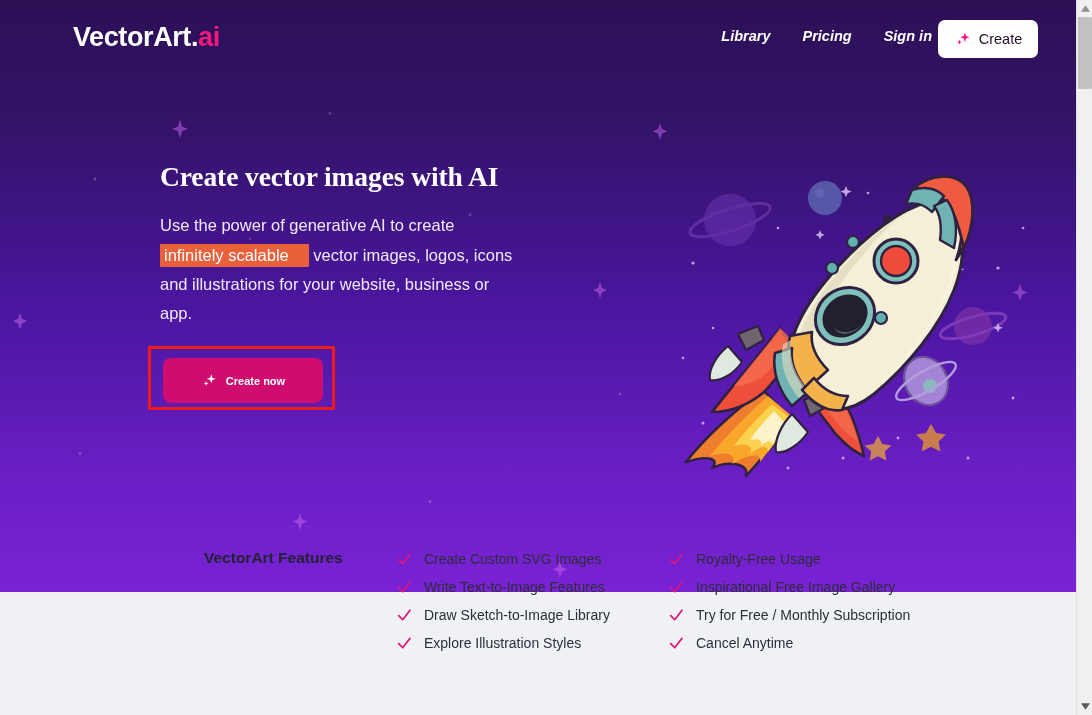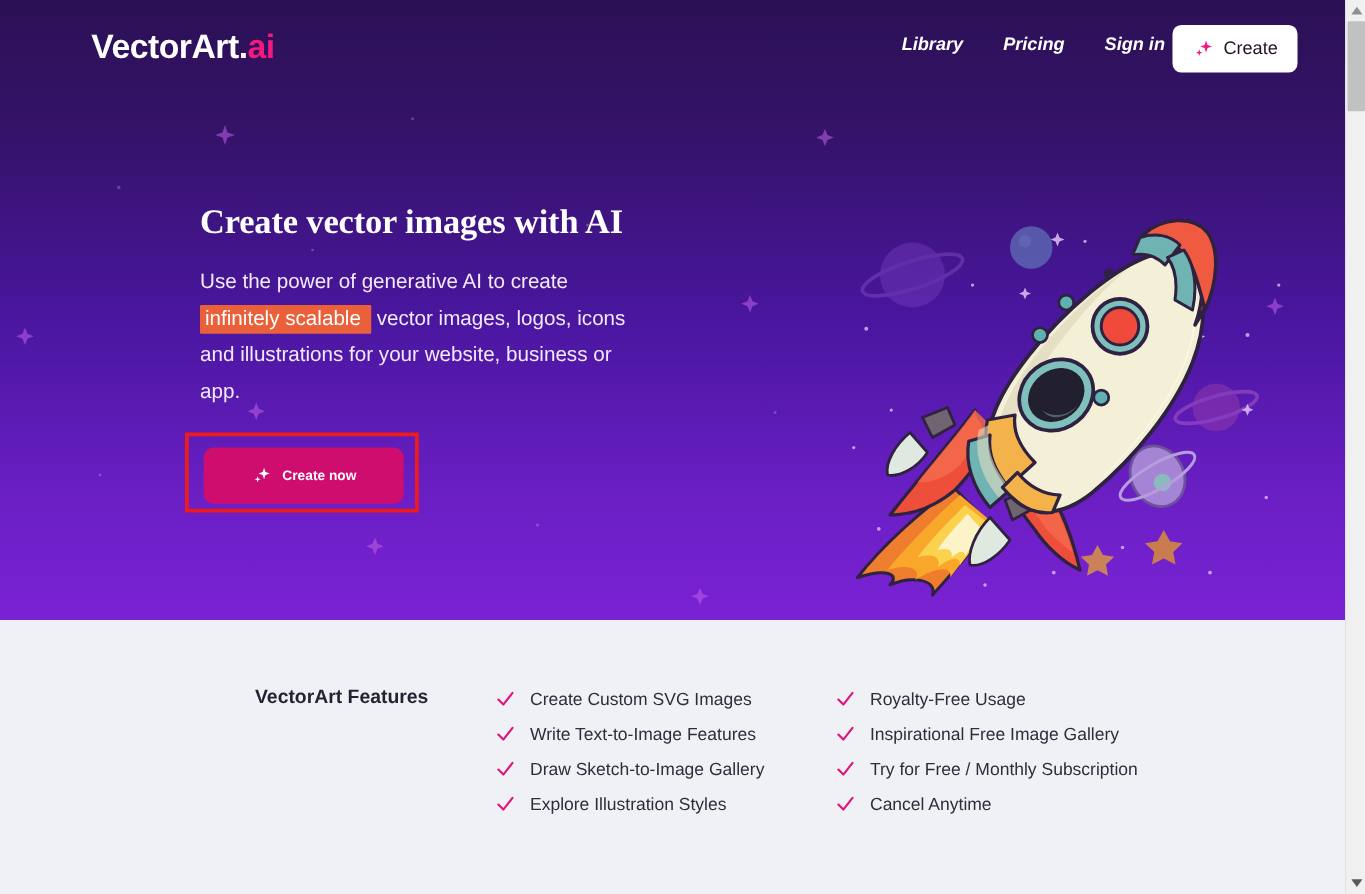--- a/index.html
+++ b/index.html
@@ -26,21 +26,21 @@
     width: 1076px;
     height: 715px;
     overflow: hidden;
     background: #f0f1f5;
   }
 
   
   .hero {
     position: relative;
     width: 1076px;
-    height: 496px;
+    height: 592px;
     background: linear-gradient(180deg,
         #2b1055 0%,
         #35136a 22%,
         #4a16a0 52%,
         #6a1fc4 80%,
         #7a22d4 100%);
     overflow: hidden;
   }
 
   .hero-bg-sparkles { position:absolute; left:0; top:0; width:100%; height:100%; pointer-events:none; }
@@ -131,21 +131,21 @@
     margin-top: 20px;
     font-size: 16.5px;
     color: #f2e9fb;
     line-height: 1.77;
     width: 360px;
     font-weight: normal;
   }
   .hl {
     background: #e9603b;
     color: #ffffff;
-    padding: 2px 8px 3px 4px;
+    padding: 2px 20px 3px 4px;
     border-radius: 1px;
   }
 
   .cta-wrap {
     position: absolute;
     left: 148px;
     top: 346px;
     width: 187px;
     height: 64px;
     border: 3px solid #ef1b1b;
@@ -472,21 +472,21 @@
       <div class="feat-item">
         <svg class="check" viewBox="0 0 24 24">
             <path d="M4 13 L10 19 L21 5" fill="none" stroke="#e0157c" stroke-width="2.6" stroke-linecap="round" stroke-linejoin="round"></path>
           </svg>
         <span class="feat-label">Write Text-to-Image Features</span>
       </div>
       <div class="feat-item">
         <svg class="check" viewBox="0 0 24 24">
             <path d="M4 13 L10 19 L21 5" fill="none" stroke="#e0157c" stroke-width="2.6" stroke-linecap="round" stroke-linejoin="round"></path>
           </svg>
-        <span class="feat-label">Draw Sketch-to-Image Gallery</span>
+        <span class="feat-label">Draw Sketch-to-Image Library</span>
       </div>
       <div class="feat-item">
         <svg class="check" viewBox="0 0 24 24">
             <path d="M4 13 L10 19 L21 5" fill="none" stroke="#e0157c" stroke-width="2.6" stroke-linecap="round" stroke-linejoin="round"></path>
           </svg>
         <span class="feat-label">Explore Illustration Styles</span>
       </div>
     </div>
 
     <div class="feat-col feat-col-2">

